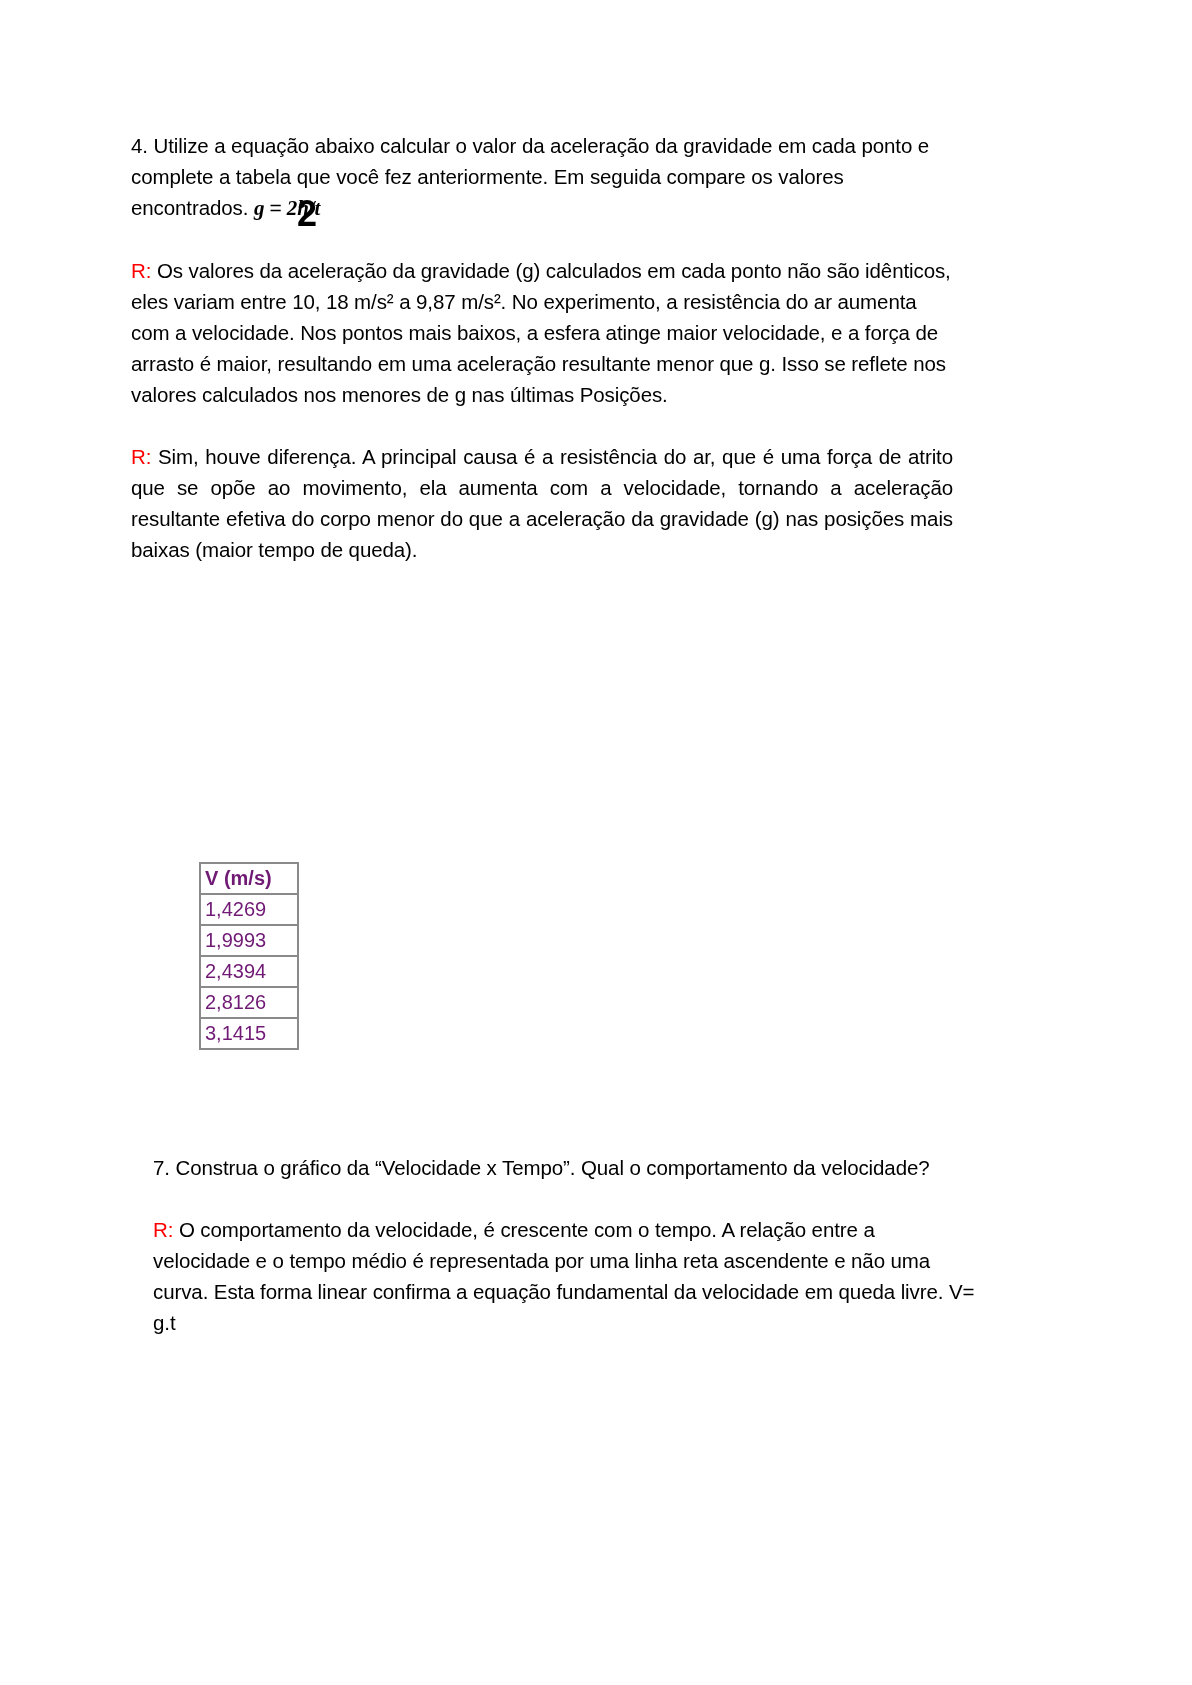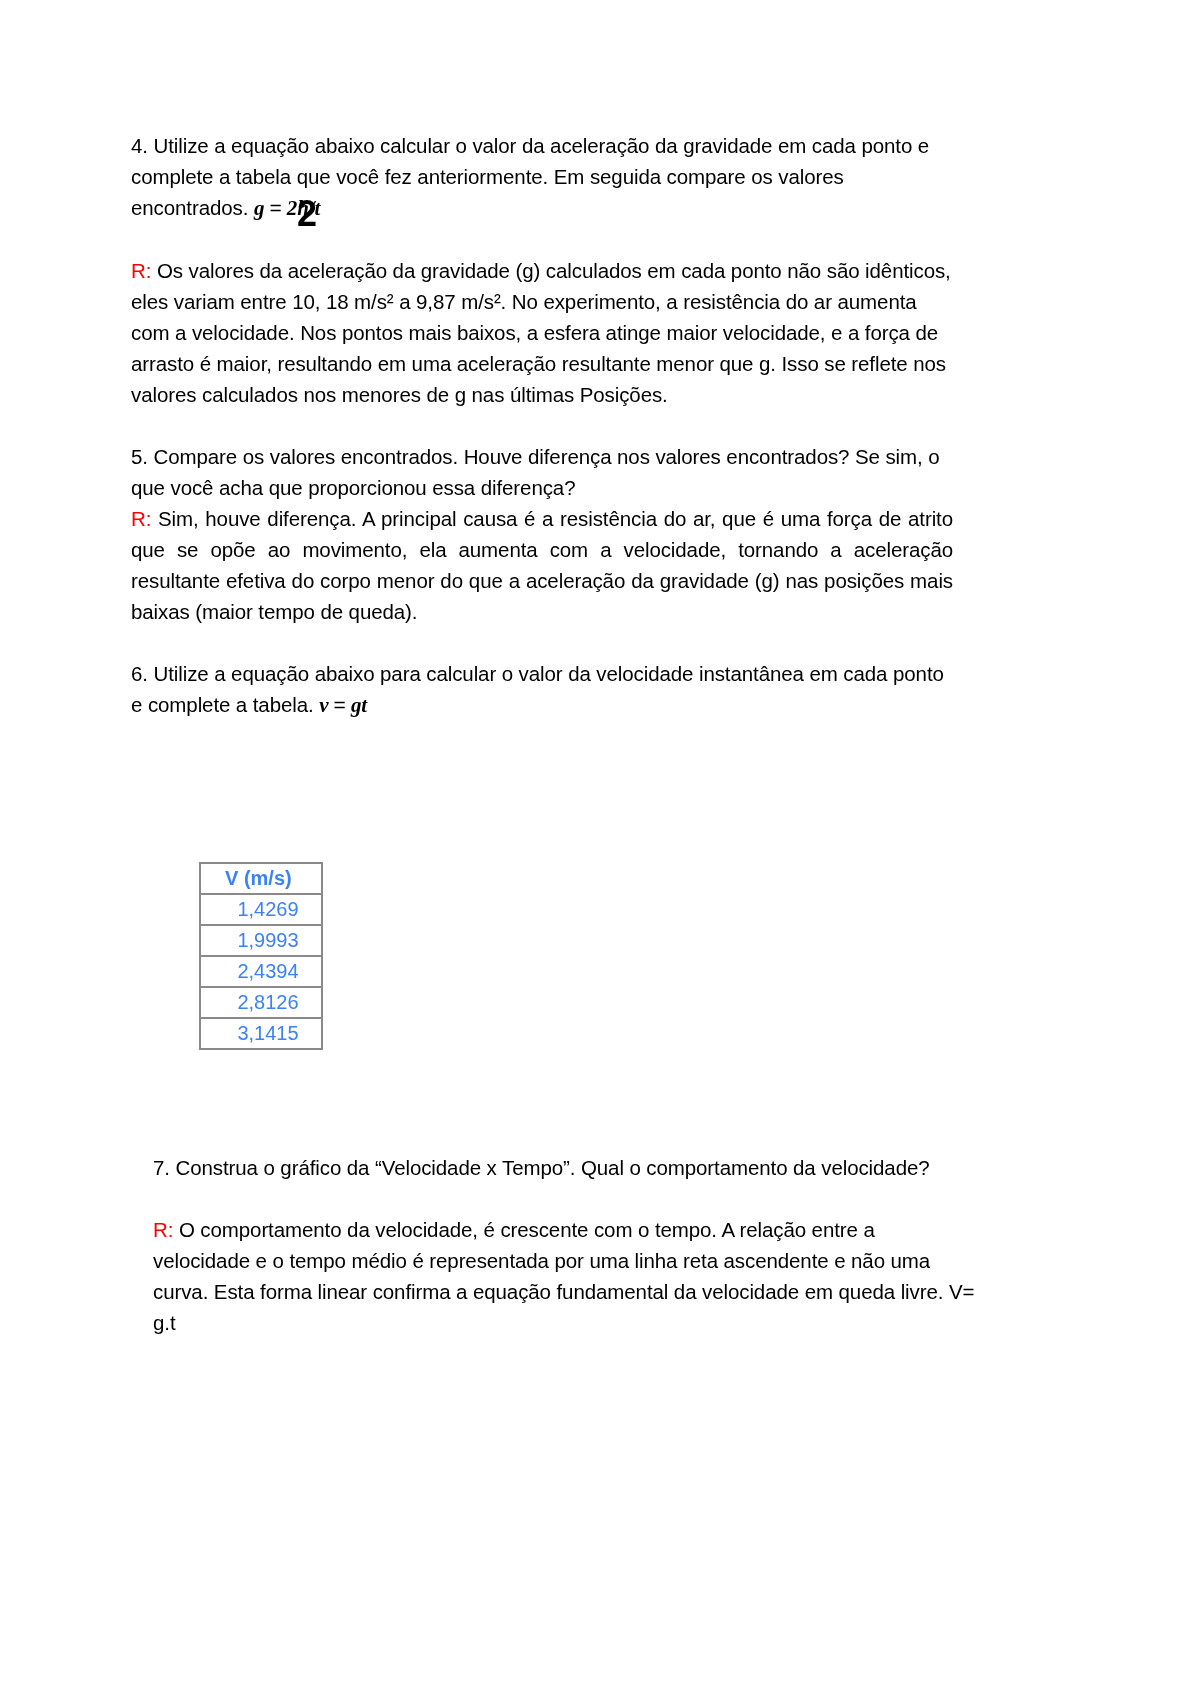--- a/index.html
+++ b/index.html
@@ -85,33 +85,33 @@
     top: 862px;
   }
   table.vtable {
     border-collapse: collapse;
     background: #ffffff;
     font-family: "Liberation Sans", sans-serif;
   }
   table.vtable th,
   table.vtable td {
     border: 2px solid #8a8a8a;
-    width: 122px;
+    width: 98px;
     height: 31px;
     box-sizing: border-box;
     font-size: 20px;
-    padding: 0 10px 0 24px;
-    color: #3b82f6;
+    padding: 0 10px 0 4px;
+    color: #701a75;
   }
   table.vtable th {
     text-align: left;
     font-weight: bold;
   }
   table.vtable td {
-    text-align: center;
+    text-align: left;
     font-weight: normal;
     margin-left: 20px;
   }
 </style>
 </head>
 <body>
 
 <div class="page">
 
   <div class="stray-exp">2</div>
@@ -124,29 +124,25 @@
 
     <div class="spacer-lg"></div>
 
     <div class="q-block">
       <p><span class="red">R:</span> <span>Os valores da aceleração da gravidade (g) calculados em cada ponto não são idênticos, eles variam entre 10, 18 m/s² a 9,87 m/s². No experimento, a resistência do ar aumenta com a velocidade. Nos pontos mais baixos, a esfera atinge maior velocidade, e a força de arrasto é maior, resultando em uma aceleração resultante menor que g. Isso se reflete nos valores calculados nos menores de g nas últimas Posições.</span></p>
     </div>
 
     <div class="spacer-lg"></div>
 
     <div class="q-block">
-      <p>5. Compare os valores encontrados. Houve diferença nos valores encontrados? Se sim, o que você acha que proporcionou essa diferença?</p>
       <p class="justify"><span class="red">R:</span> <span>Sim, houve diferença. A principal causa é a resistência do ar, que é uma força de atrito que se opõe ao movimento, ela aumenta com a velocidade, tornando a aceleração resultante efetiva do corpo menor do que a aceleração da gravidade (g) nas posições mais baixas (maior tempo de queda).</span></p>
     </div>
 
     <div class="spacer-lg"></div>
 
-    <div class="q-block">
-      <p><span>6. Utilize a equação abaixo para calcular o valor da velocidade instantânea em cada ponto e complete a tabela. </span><span class="formula"><span>v</span>&nbsp;<span class="op">=</span>&nbsp;<span>gt</span></span></p>
-    </div>
 
     <div class="spacer-lg"></div>
 
 
   </div>
 
   <div class="table-wrap">
     <table class="vtable">
       <thead>
         <tr>

